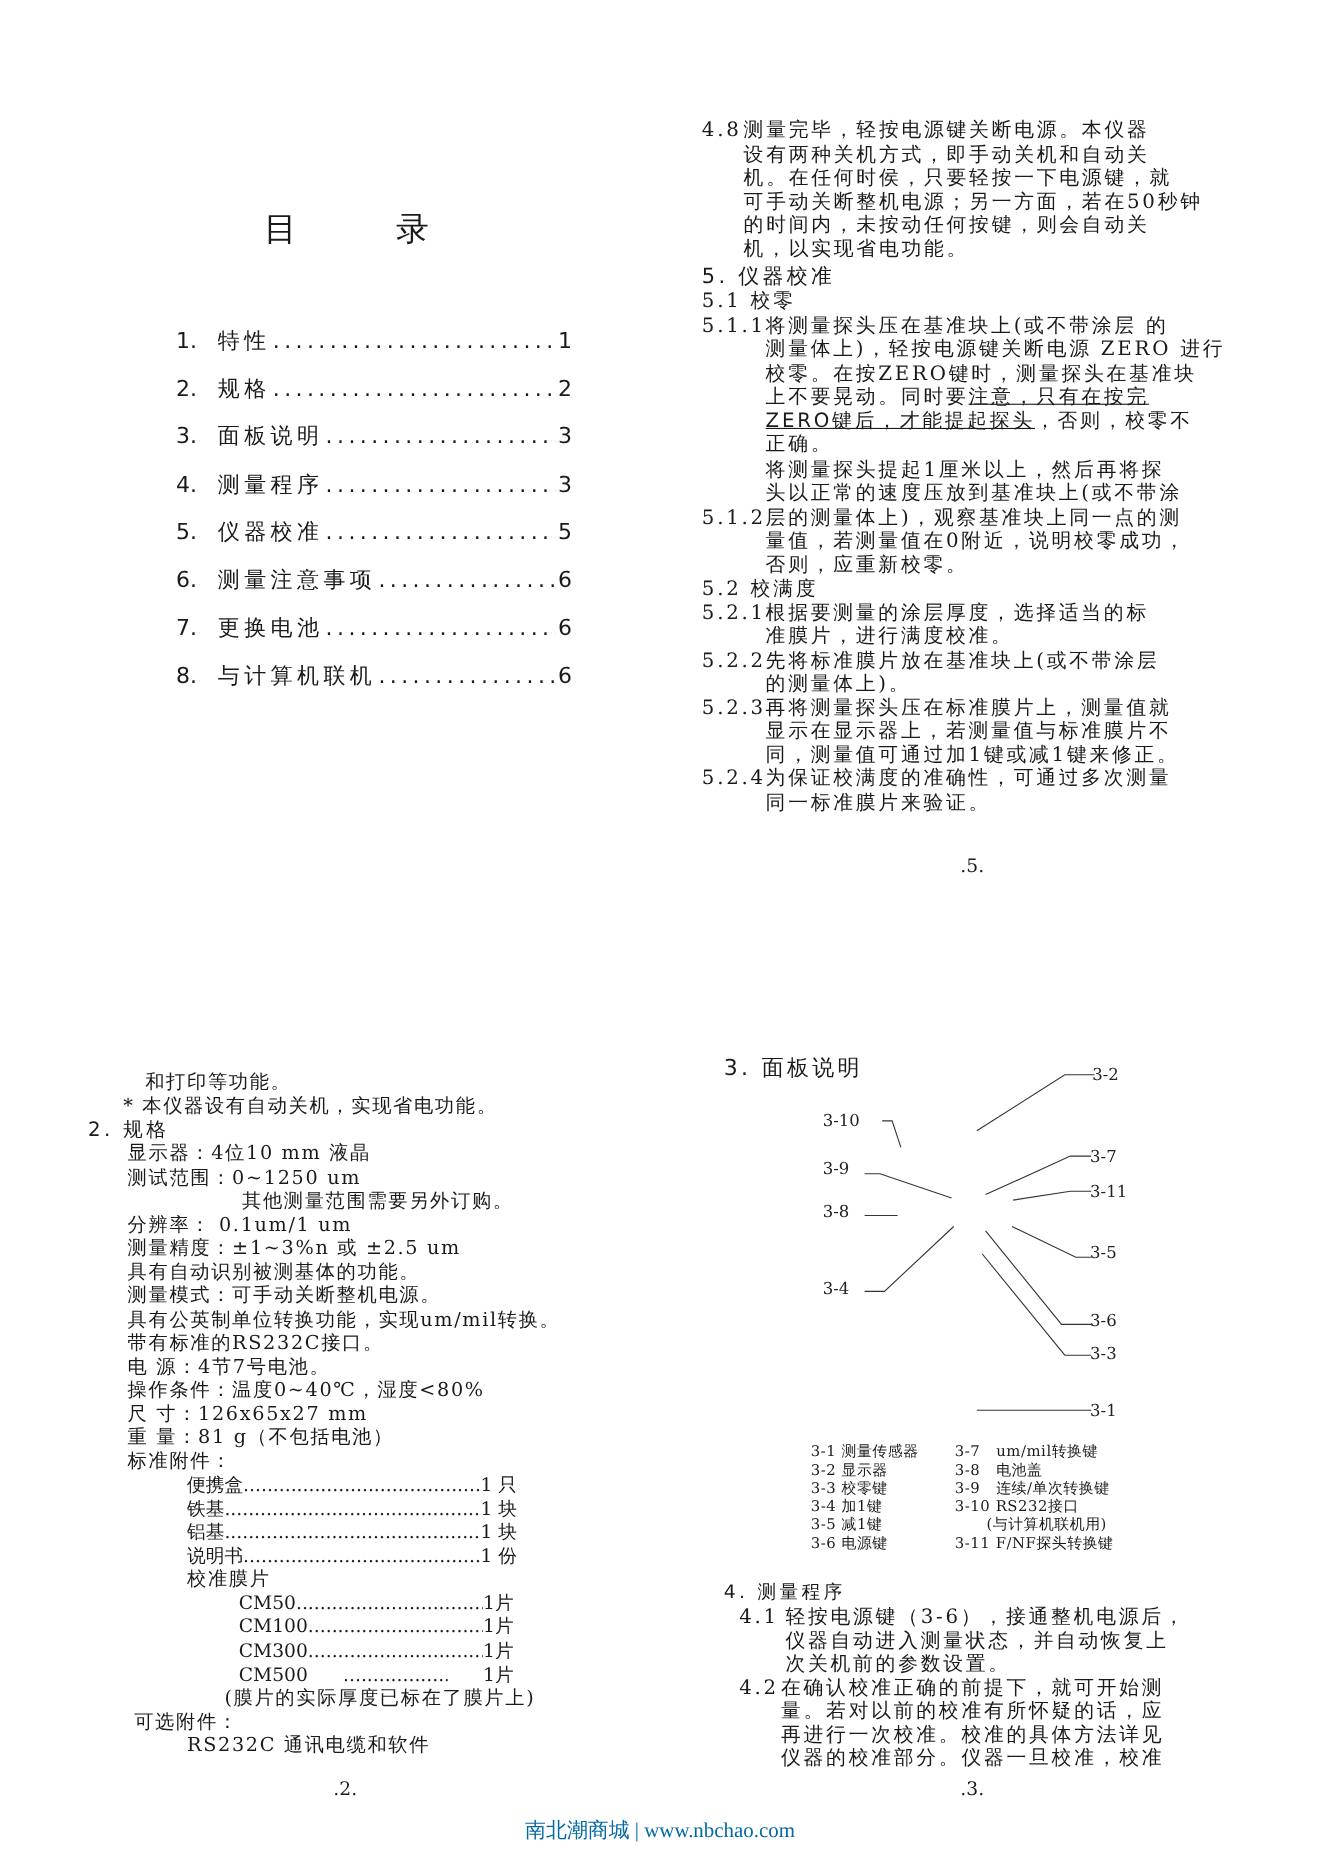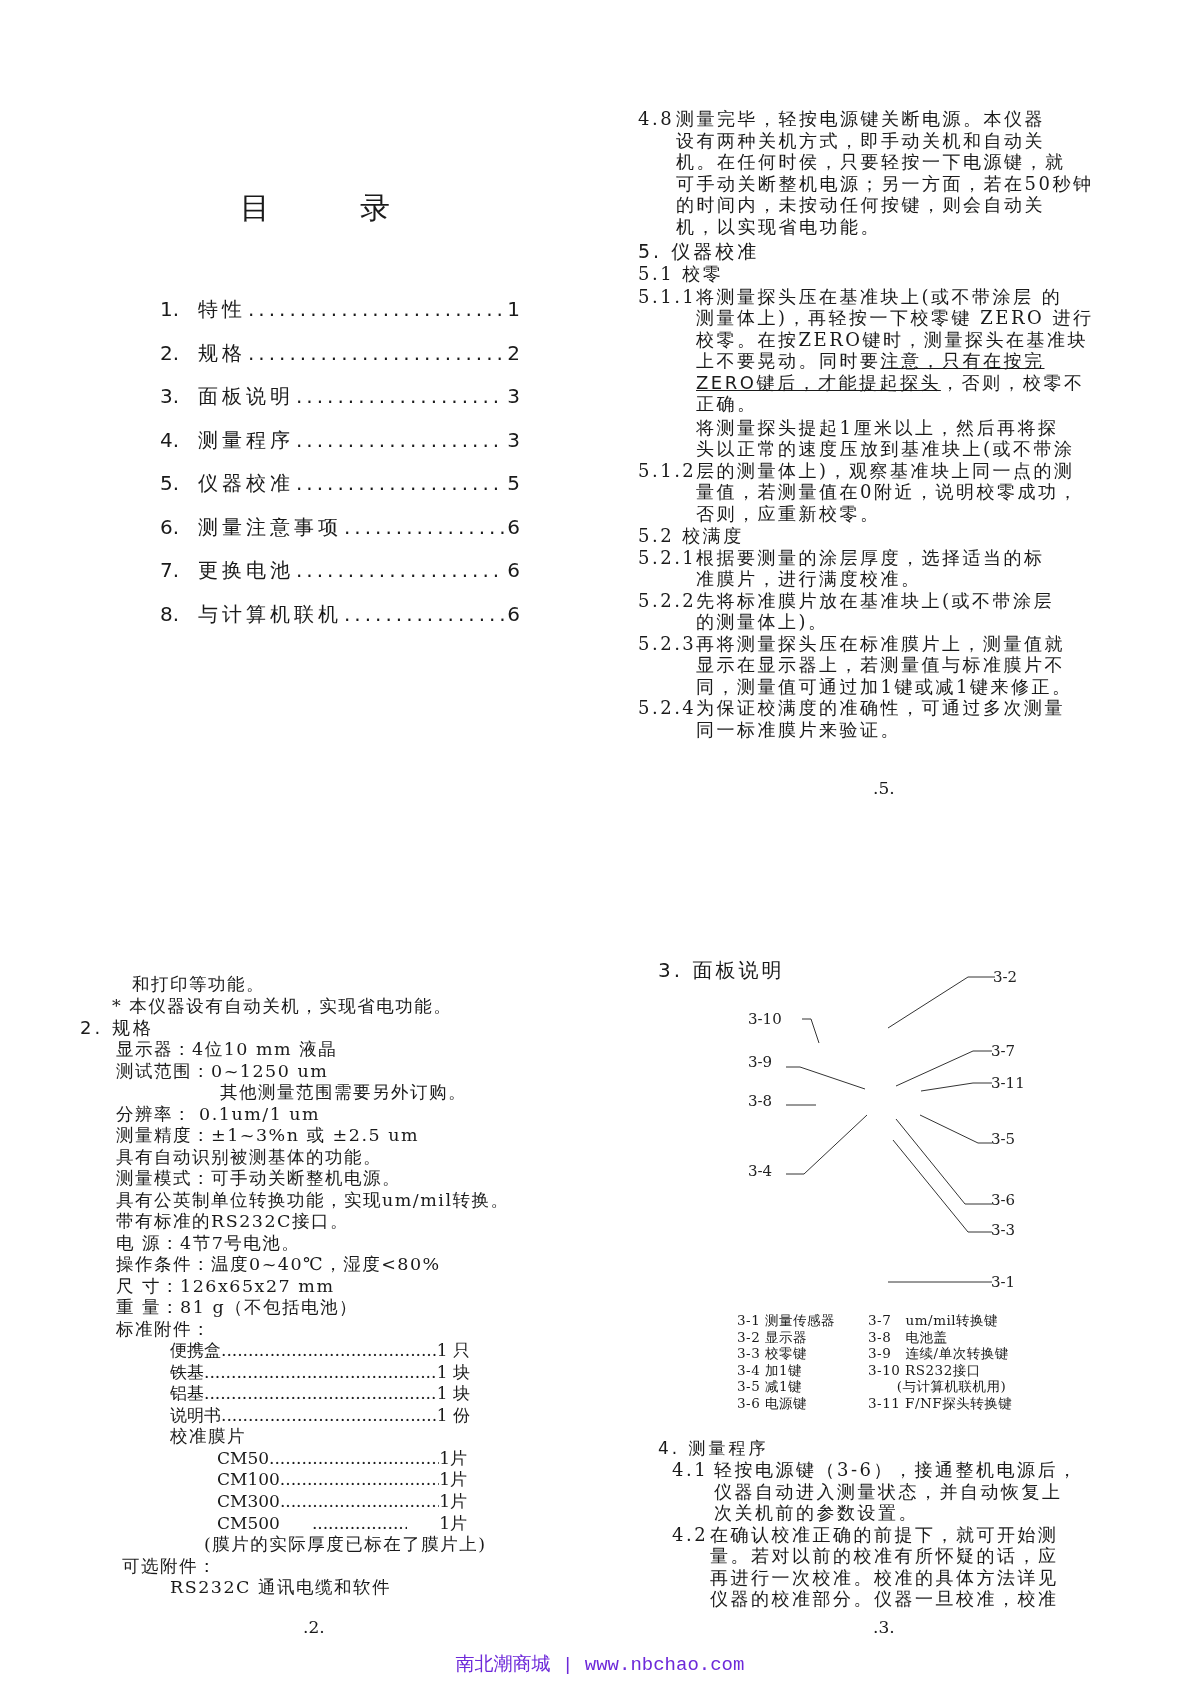--- a/index.html
+++ b/index.html
@@ -29,21 +29,21 @@
   
   .spec { left: 80px; top: 974px; width: 500px; }
   .spec .line { font-size: 17.5px; line-height: 21.5px; letter-spacing: 1.5px; white-space: nowrap; }
   .acc-row { display: flex; width: 300px; font-size: 17px; line-height: 21.6px; }
   .acc-name { white-space: nowrap; }
   .acc-dots { flex: 1; overflow: hidden; white-space: nowrap; letter-spacing: 0; }
   .acc-qty { white-space: nowrap; }
   .legend { left: 737px; top: 1312px; font-size: 13.5px; line-height: 16.6px; letter-spacing: 0.5px; }
   .legend-col { position: absolute; top: 0; white-space: nowrap; }
 
-  .footer { left: 0; width: 1200px; top: 1651px; text-align: center; font-family: Liberation Mono, monospace; font-size: 19px; color: #6d28d9; }
+  .footer { left: 0; width: 1200px; top: 1651px; text-align: center; font-family: Liberation Serif, serif; font-size: 19px; color: #0369a1; }
 </style>
 </head>
 <body>
 
 <div class="abs toc-title">
   <span>目</span><span class="t2">录</span>
 </div>
 
 <div class="abs toc-list" id="toc-list">
     <div class="toc-row">
@@ -108,21 +108,21 @@
         <div>机，以实现省电功能。</div>
       </div>
   </div>
   <div class="heading" style="margin-left:-24px;margin-top:2px;line-height:24px;">5. 仪器校准</div>
   <div class="para" style="margin-left:-24px;">5.1 校零</div>
 
   <div class="para" style="position:relative;margin-top:1px;">
     <span class="abs" style="left:-24px;top:0;">5.1.1</span>
     <div style="padding-left:34px;" id="p511">
         <div>将测量探头压在基准块上(或不带涂层 的</div>
-        <div>测量体上)，再轻按一下校零键 ZERO 进行</div>
+        <div>测量体上)，轻按电源键关断电源 ZERO 进行</div>
         <div>校零。在按ZERO键时，测量探头在基准块</div>
       </div>
     <div style="padding-left:34px;"><span>上不要晃动。同时要</span><span class="uline">注意，只有在按完</span></div>
     <div style="padding-left:34px;"><span class="uline">ZERO键后，才能提起探头</span><span>，否则，校零不</span></div>
     <div style="padding-left:34px;">正确。</div>
   </div>
 
   <div class="para" style="position:relative;margin-top:2px;">
     <span class="abs" style="left:-24px;top:0;margin-top:43px;">5.1.2</span>
     <div style="padding-left:34px;" id="p512">

